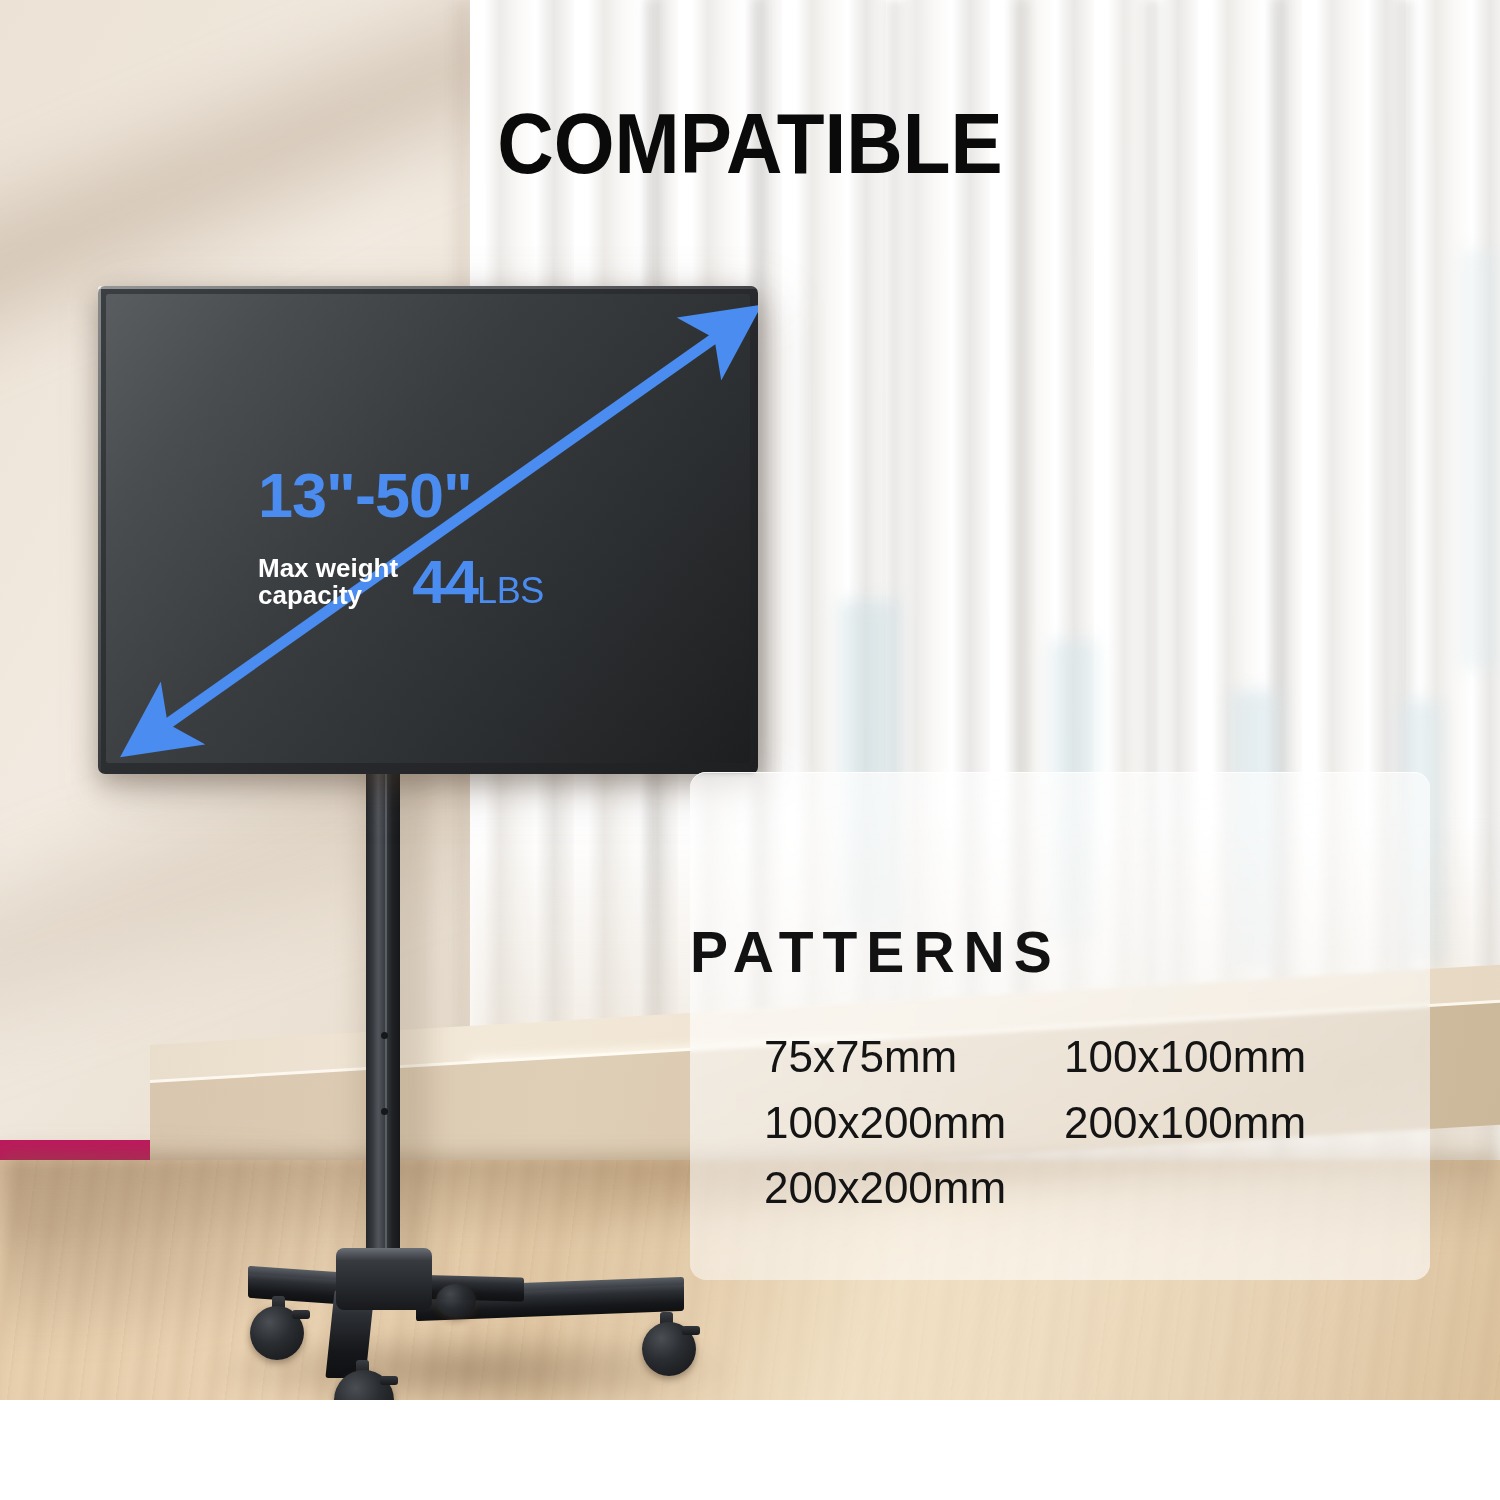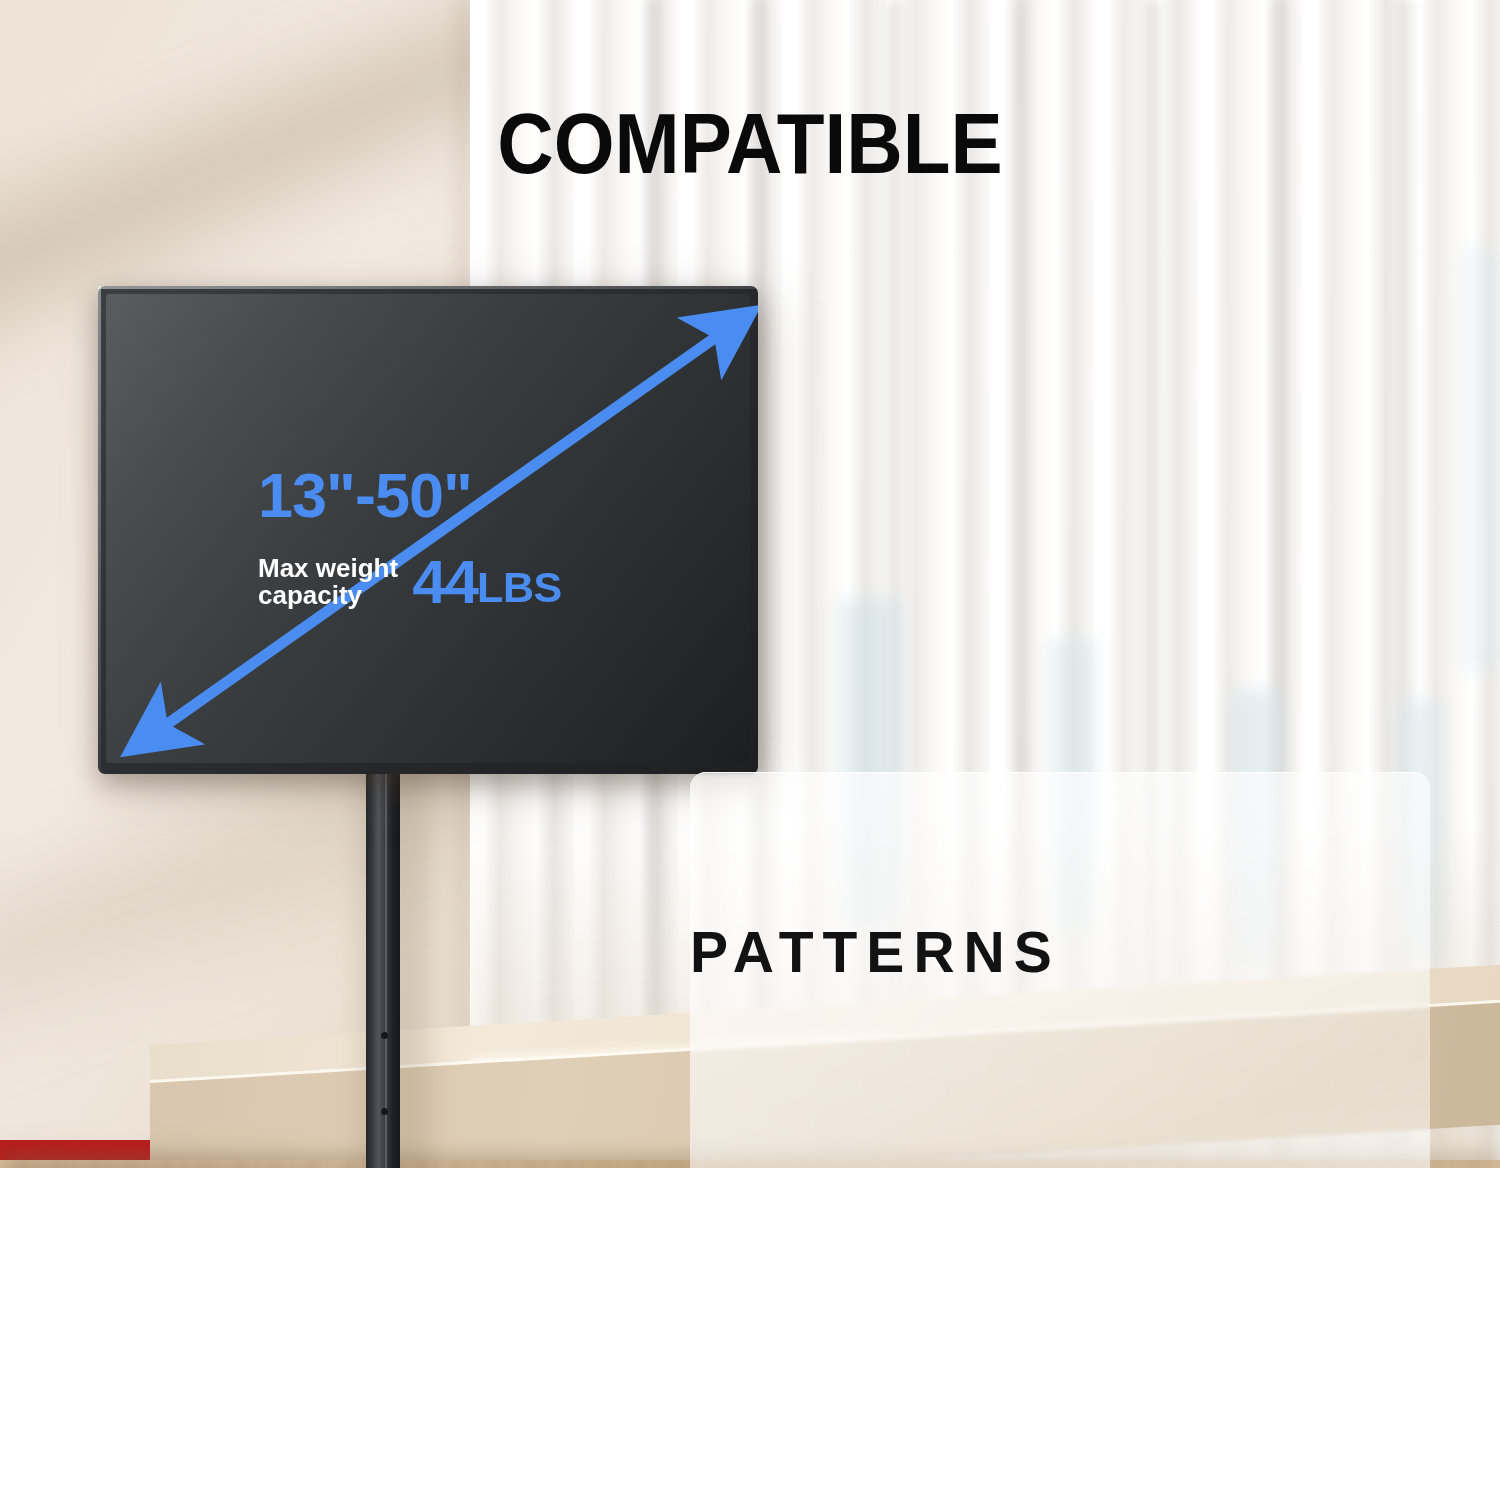--- a/index.html
+++ b/index.html
@@ -1,20 +1,20 @@
 <!DOCTYPE html>
 <html><head>
 <meta charset="utf-8">
 <style>
   html,body{margin:0;padding:0;background:#fff;}
   body{font-family:"Liberation Sans","DejaVu Sans",sans-serif;}
 
   #stage{
-    position:relative;width:1500px;height:1168px;overflow:hidden;
-    background:#b91c1c;
+    position:relative;width:1500px;height:1400px;overflow:hidden;
+    background:#be185d;
   }
 
   
   .bg-wall{
     position:absolute;left:0;top:0;width:1500px;height:1140px;
     background:
       linear-gradient(158deg,
         rgba(255,255,255,0) 0%,
         rgba(255,255,255,0) 14%,
         rgba(196,178,158,0.40) 22%,
@@ -156,21 +156,21 @@
     white-space:nowrap;
   }
   .weight-row{display:flex;align-items:flex-end;margin-top:4px;}
   .max-weight{
     color:#ffffff;font-size:26px;font-weight:bold;line-height:1.04;
     white-space:pre-line;padding-bottom:3px;margin-top:24px;
   }
   .weight-num{
     font-size:62px;font-weight:bold;line-height:0.95;letter-spacing:-2px;margin-left:14px;margin-top:6px;
   }
-  .weight-unit{font-size:43px;font-weight:bold;letter-spacing:-0.5px;}
+  .weight-unit{font-size:36px;font-weight:normal;letter-spacing:-0.5px;}
 
   
   .pole{
     position:absolute;left:366px;top:770px;width:34px;height:505px;
     background:linear-gradient(90deg,#24262a 0%,#34373c 18%,#52565c 36%,#3a3d42 55%,#1f2124 78%,#17181b 100%);
     border-radius:3px;
   }
   .pole-seam{position:absolute;left:385px;top:772px;width:2px;height:500px;background:rgba(120,126,134,0.55);}
   .pole-screw{position:absolute;width:7px;height:7px;border-radius:50%;background:#15171a;}
   .pole-shadow{
@@ -342,16 +342,30 @@
 capacity</div>
         <div class="weight-num" style="color:#4a8cf0;">44</div>
         <div class="weight-unit" style="color:#4a8cf0;">LBS</div>
       </div>
     </div>
   </div>
 
   <div class="vesa-panel">
     <div class="vesa-inner">
       <div class="vesa-sub">PATTERNS</div>
+      <div class="vesa-list">
+        <div class="vesa-row">
+          <span class="vesa-cell c1">75x75mm</span>
+          <span class="vesa-cell">100x100mm</span>
+        </div>
+        <div class="vesa-row">
+          <span class="vesa-cell c1">100x200mm</span>
+          <span class="vesa-cell">200x100mm</span>
+        </div>
+        <div class="vesa-row">
+          <span class="vesa-cell c1">200x200mm</span>
+          <span class="vesa-cell"></span>
+        </div>
+      </div>
     </div>
   </div>
 
 </div>
 
 </body></html>

